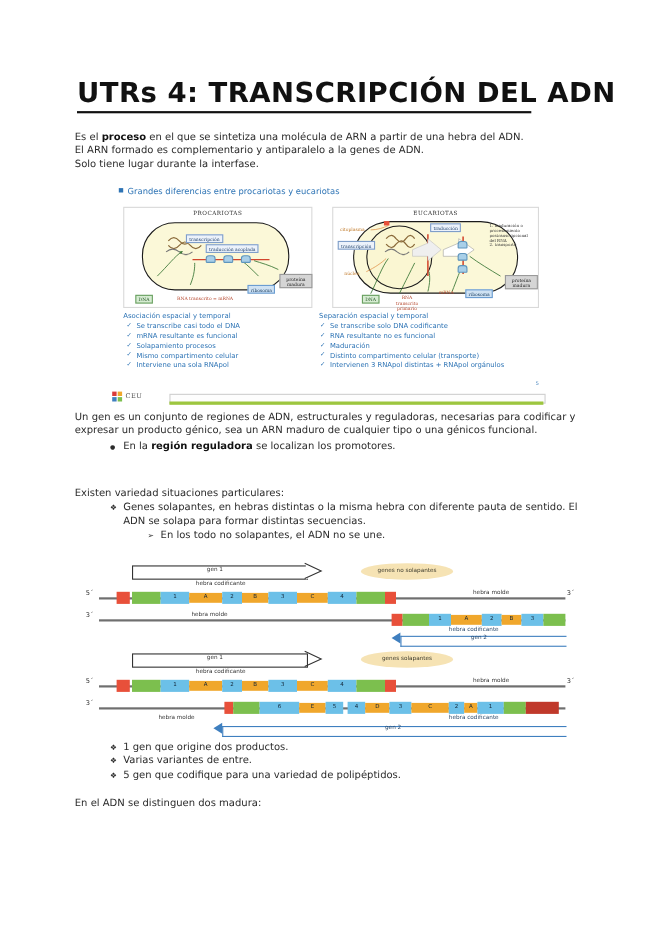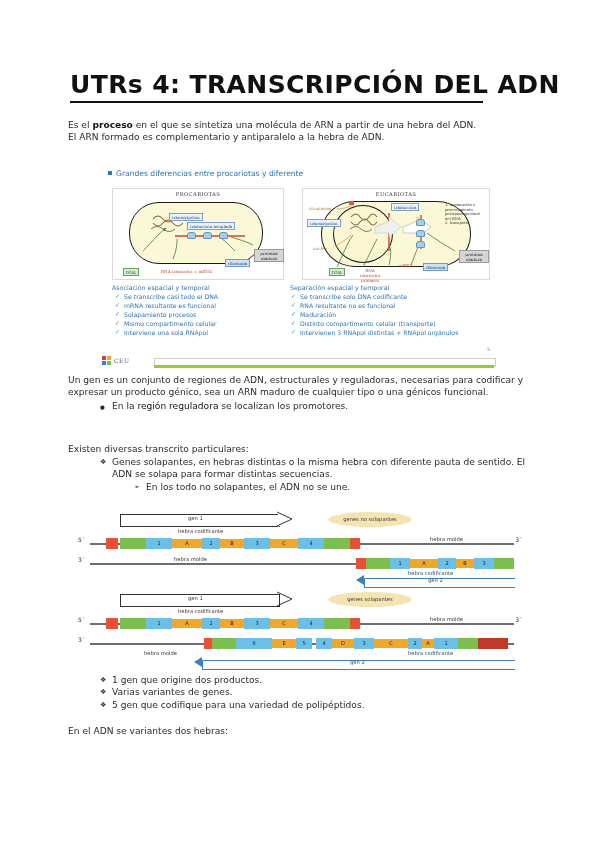--- a/index.html
+++ b/index.html
@@ -117,21 +117,21 @@
   .slide-num{position:absolute;right:4px;top:-8px;font-size:4.5px;color:#2e74b5;}
 
   
   .para{position:absolute;font-size:9.1px;line-height:12.4px;color:#2b2b2b;}
   ul.lvl{margin:0;padding:0;list-style:none;}
   ul.lvl li{position:relative;padding-left:16px;margin:0;line-height:12.4px;}
   ul.lvl li::before{position:absolute;left:4px;top:0;font-size:8px;color:#2b2b2b;}
   ul.dot li::before{content:"\25CF";font-size:5.5px;top:.5px;}
   ul.diam li::before{content:"\2756";font-size:7px;}
   ul.arr li::before{content:"\27A2";font-size:7px;}
-  ul.lvl li b{font-weight:normal;color:#111;}
+  ul.lvl li b{font-weight:bold;color:#111;}
 
   
   .genefig{position:absolute;left:78px;width:444px;}
   .gf1{top:512px;height:86px;}
   .gf2{top:592px;height:86px;}
 
   .g-strand{position:absolute;height:1.6px;background:#6f6f6f;}
   .g-blk{position:absolute;height:11px;top:0;}
   .g-red{background:#e8503a;}
   .g-green{background:#7cbf4e;}
@@ -172,26 +172,27 @@
 </head>
 <body>
 
 <div class="page">
 
   <div class="title">UTRs 4: TRANSCRIPCIÓN DEL ADN</div>
   <div class="title-rule"></div>
 
   <div class="body-text intro">
     <div>Es el <b>proceso</b> en el que se sintetiza una molécula de ARN a partir de una hebra del ADN.</div>
-    <div>El ARN formado es complementario y antiparalelo a la hebra de ADN.</div>
+    <div>El ARN formado es complementario y antiparalelo a la genes de ADN.</div>
+    <div>Solo tiene lugar durante la interfase.</div>
   </div>
 
   <div class="slide">
     <div class="slide-head">
-      <span class="sq"></span><span>Grandes diferencias entre procariotas y diferente</span>
+      <span class="sq"></span><span>Grandes diferencias entre procariotas y eucariotas</span>
     </div>
 
     <div class="slide-figure">
 
       <div class="cellbox cell-left">
         <div class="cap">PROCARIOTAS</div>
         <div class="membrane m-pro"></div>
         <svg width="170" height="90" style="position:absolute;left:0;top:0;">
           <path d="M40,30 q5,-6 10,0 q5,6 10,0 q5,-6 10,0" stroke="#8a6a3a" stroke-width="1.1" fill="none"></path>
           <path d="M40,34 q5,6 10,0 q5,-6 10,0 q5,6 10,0" stroke="#8a6a3a" stroke-width="1.1" fill="none"></path>
@@ -299,21 +300,21 @@
   </div>
 
   <div class="para" style="left:68px;top:374px;width:470px;">Un gen es un conjunto de regiones de ADN, estructurales y reguladoras, necesarias para codificar y expresar un producto génico, sea un ARN maduro de cualquier tipo o una génicos funcional.</div>
 
   <div class="para" style="left:68px;top:400px;width:470px;">
     <ul class="lvl dot" style="margin-left:28px;">
       <li>En la <b>región reguladora</b> se localizan los promotores.</li>
     </ul>
   </div>
 
-  <div class="para" style="left:68px;top:443px;width:470px;">Existen diversas transcrito particulares:</div>
+  <div class="para" style="left:68px;top:443px;width:470px;">Existen variedad situaciones particulares:</div>
 
   <div class="para" style="left:68px;top:456px;width:470px;">
     <ul class="lvl diam" style="margin-left:28px;">
       <li>Genes solapantes, en hebras distintas o la misma hebra con diferente pauta de sentido. El ADN se solapa para formar distintas secuencias.</li>
     </ul>
     <ul class="lvl arr" style="margin-left:62px;">
       <li>En los todo no solapantes, el ADN no se une.</li>
     </ul>
   </div>
 
@@ -470,21 +471,21 @@
     <div class="g-txt g-txt-d" style="left:66px;top:58px;">hebra molde</div>
     <div class="g-txt" style="left:330px;top:58px;">hebra codificante</div>
     <div class="g-bluearrow" style="left:124px;top:68px;width:312px;"></div>
     <div class="g-bluehead" style="left:116px;top:65px;"></div>
     <div class="g-txt" style="left:272px;top:67px;">gen 2</div>
   </div>
 
   <div class="para" style="left:68px;top:674px;width:470px;">
     <ul class="lvl diam" style="margin-left:28px;">
       <li>1 gen que origine dos productos.</li>
-      <li>Varias variantes de genes.</li>
+      <li>Varias variantes de entre.</li>
       <li>5 gen que codifique para una variedad de polipéptidos.</li>
     </ul>
   </div>
 
-  <div class="para" style="left:68px;top:725px;width:470px;">En el ADN se variantes dos hebras:</div>
+  <div class="para" style="left:68px;top:725px;width:470px;">En el ADN se distinguen dos madura:</div>
 
 
 </div>
 
 </body></html>

